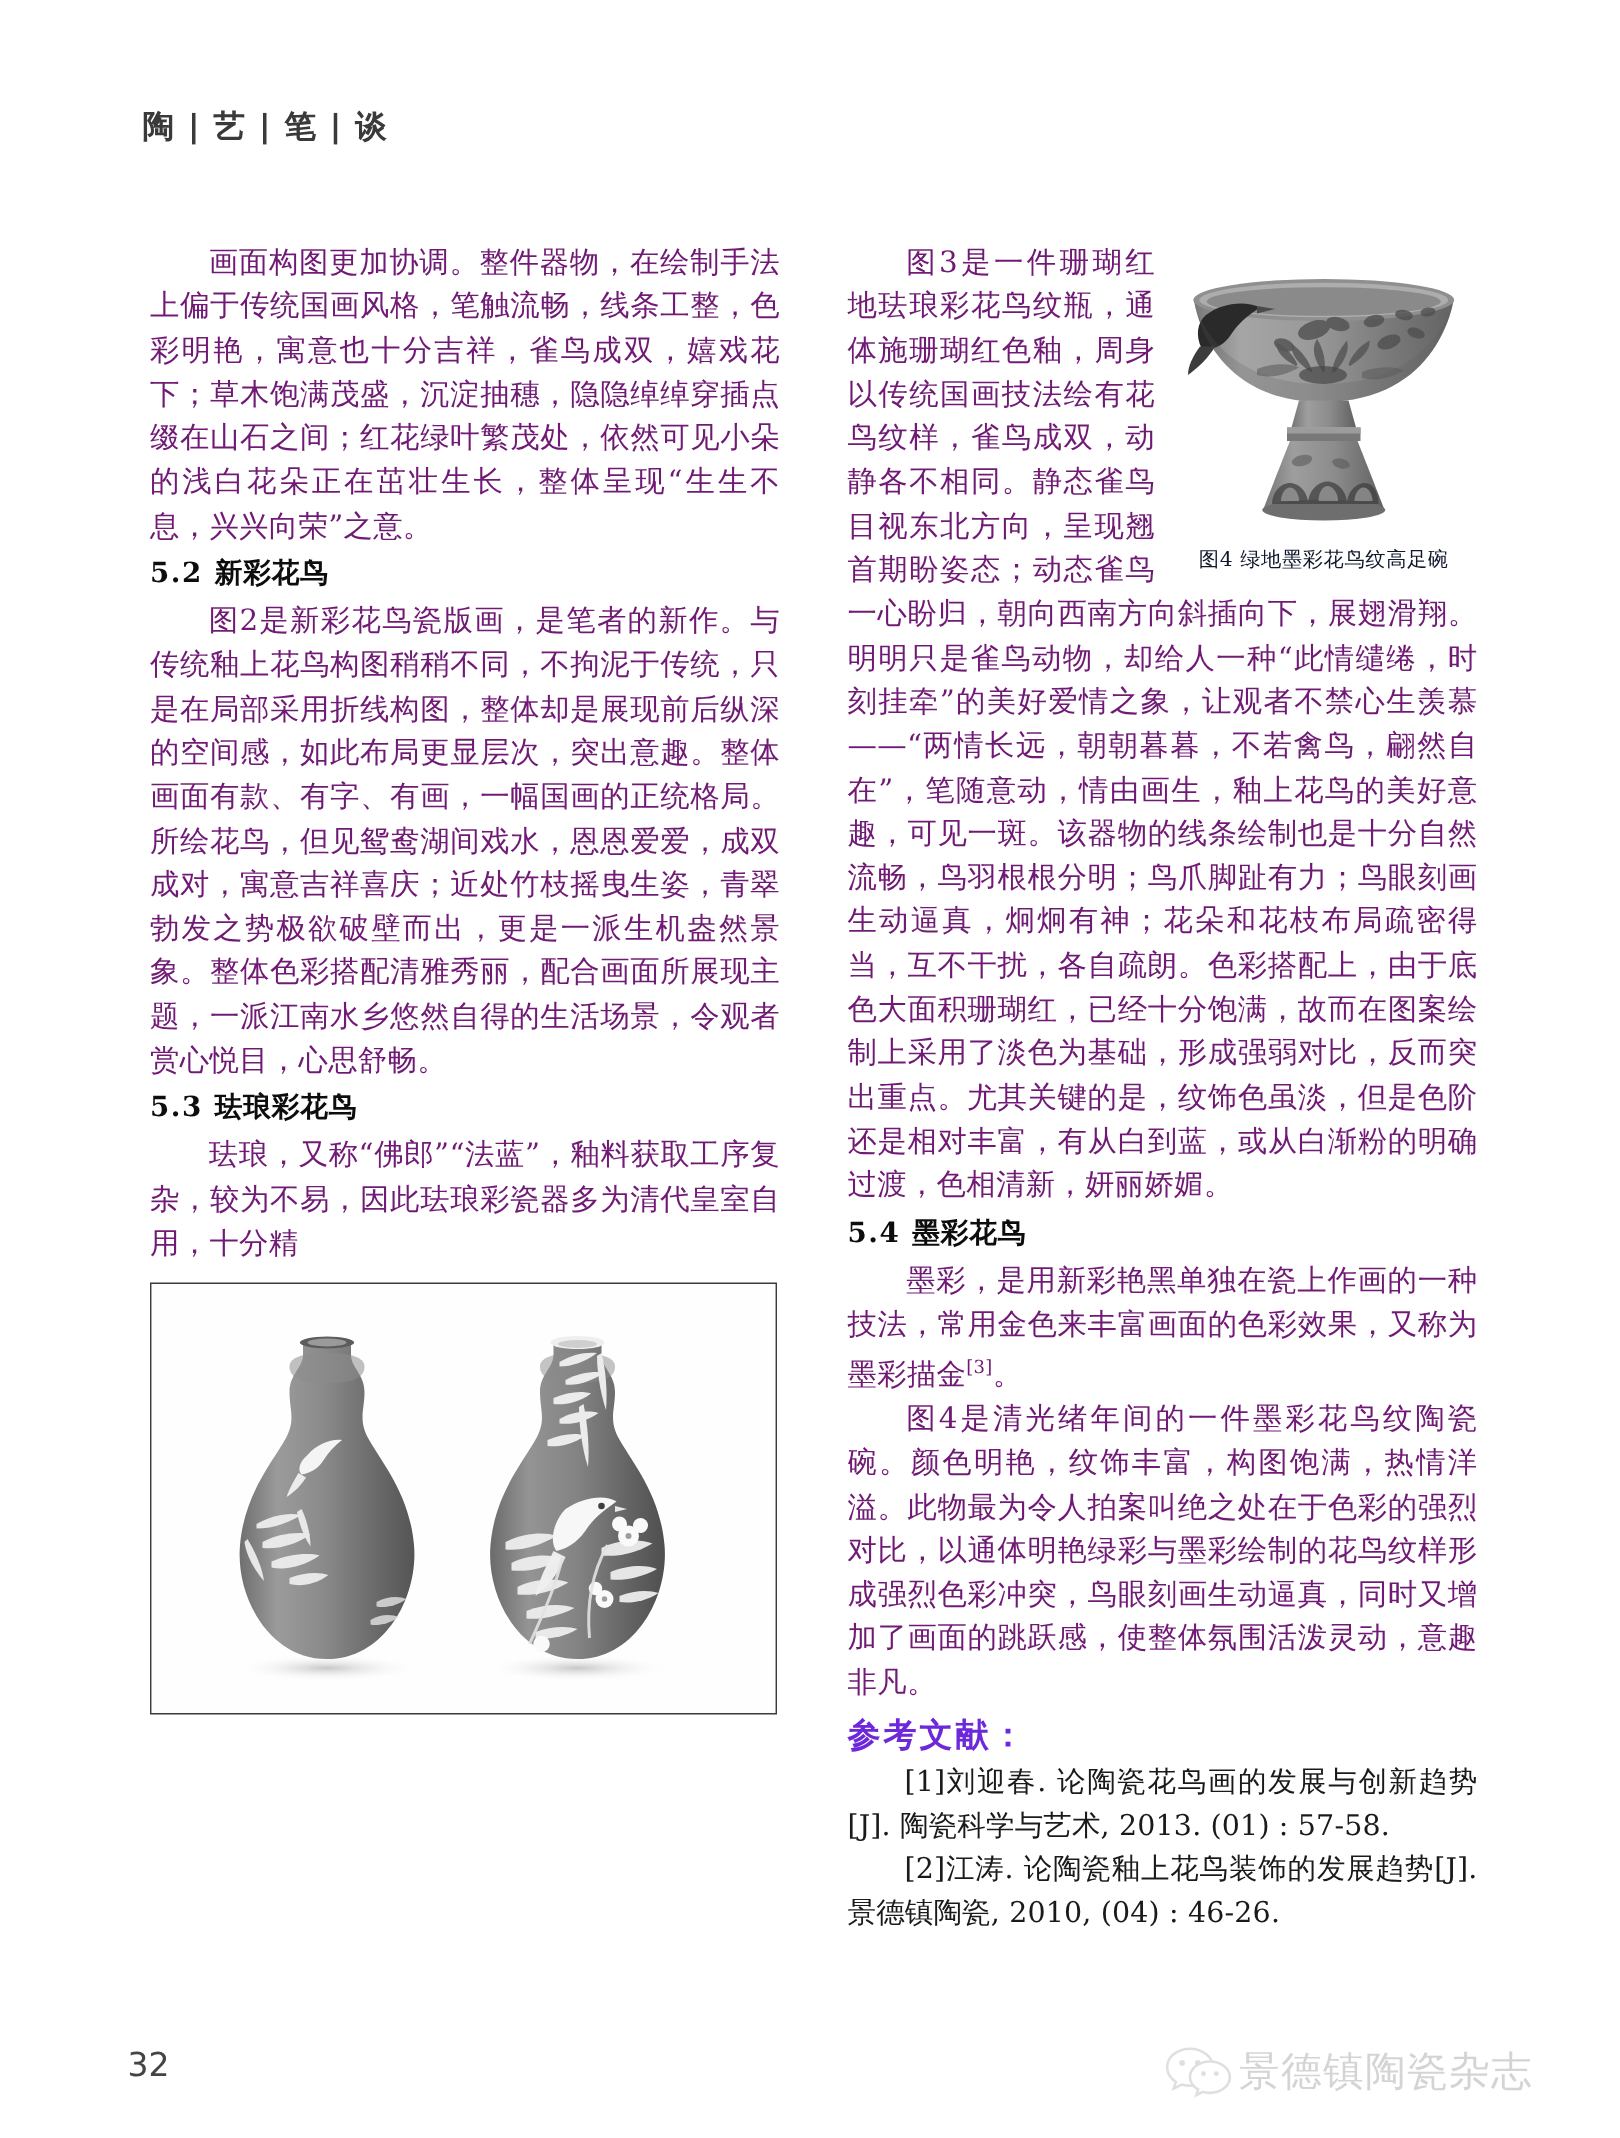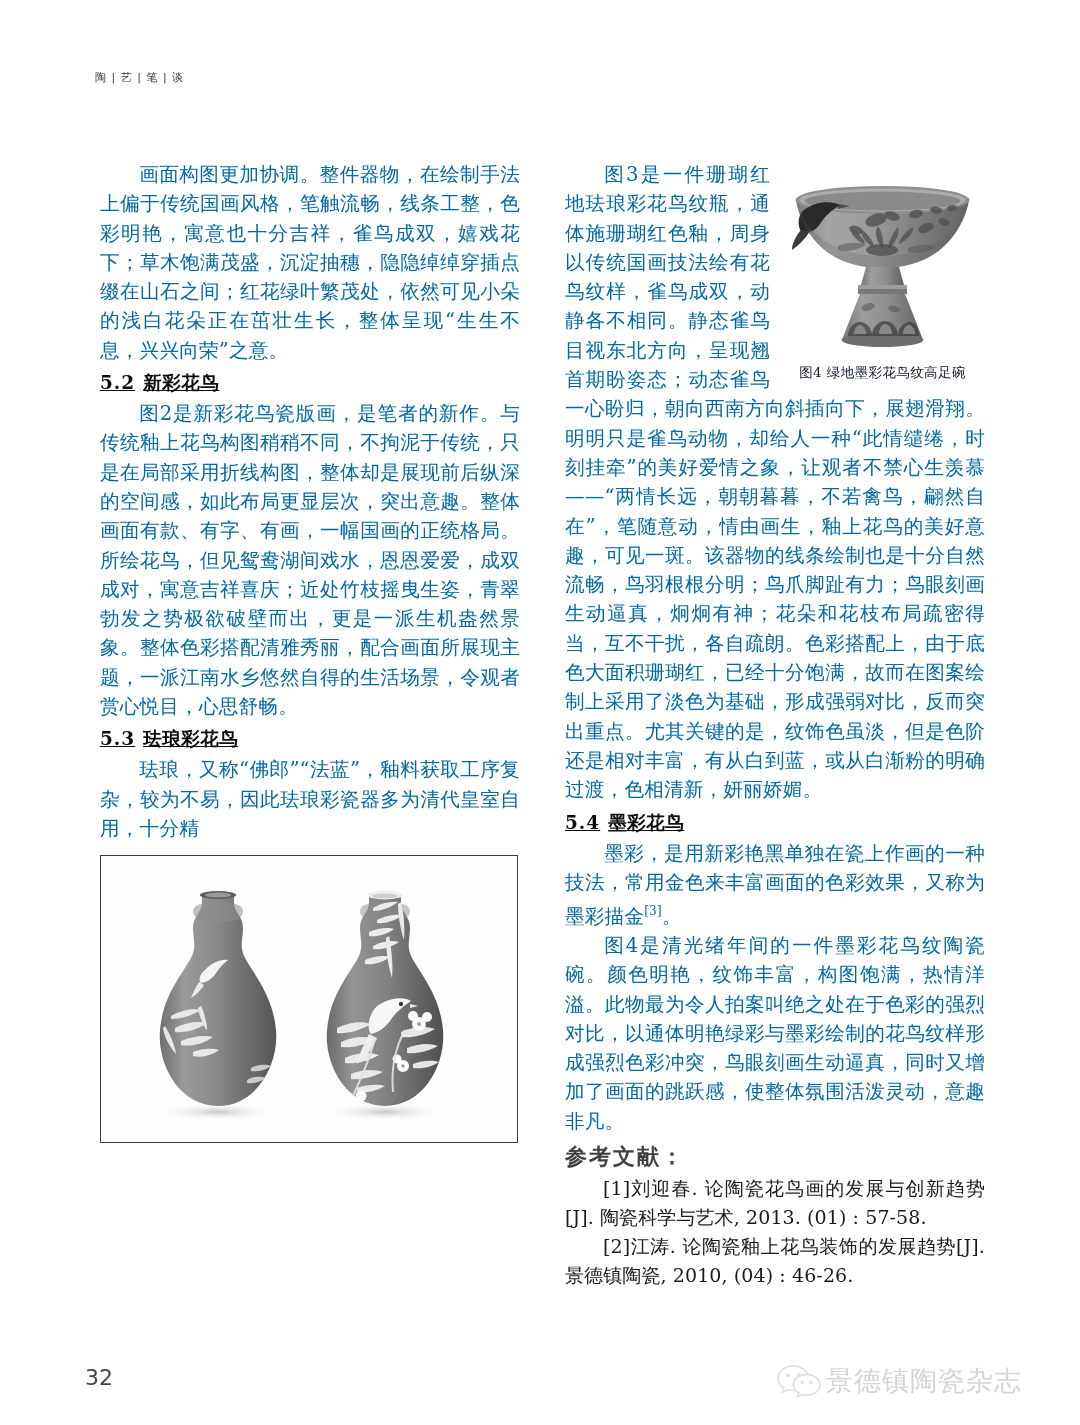--- a/index.html
+++ b/index.html
@@ -12,66 +12,65 @@
     position: relative;
     font-family: "DejaVu Serif", "Liberation Serif", serif;
     color: #1a1a1a;
     overflow: hidden;
   }
 
   
   .running-head {
     position: absolute;
     left: 95px; top: 70px;
-    font-size: 11px;
+    font-size: 21px;
     letter-spacing: 1px;
     color: #3a3a3a;
-    font-weight: 400;
+    font-weight: 700;
     font-family: "DejaVu Sans", "Liberation Sans", sans-serif;
   }
 
   
   .page-body {
     position: absolute;
     left: 100px; top: 160px;
     width: 885px;
     display: flex;
     gap: 45px;
   }
   .col { width: 420px; position: relative; }
 
   p.para {
     margin: 0 0 0 0;
     font-size: 19.6px;
     line-height: 29.3px;
     text-align: justify;
     text-justify: inter-ideograph;
     text-indent: 2em;
-    color: #0369a1;
+    color: #701a75;
     letter-spacing: 0.2px;
   }
 
   h3.sec {
     margin: 3px 0 1px 0;
     font-size: 18.5px;
     line-height: 30px;
     font-weight: 700;
     font-family: "DejaVu Serif", "Liberation Serif", serif;
     letter-spacing: 0.5px;
     color: #0d0d0d;
-    text-decoration: underline;
   }
   h3.sec .num { margin-right: 8px; letter-spacing: 1px; }
 
   h3.refs-title {
     margin: 6px 0 2px 0;
     font-size: 22px;
     font-weight: 700;
     letter-spacing: 2px;
-    color: #404040;
+    color: #6d28d9;
   }
   p.ref {
     margin: 0;
     font-size: 19px;
     line-height: 29px;
     text-indent: 2em;
     text-align: justify;
     letter-spacing: 0.1px;
   }
   sup.note { font-size: 12px; vertical-align: super; }

